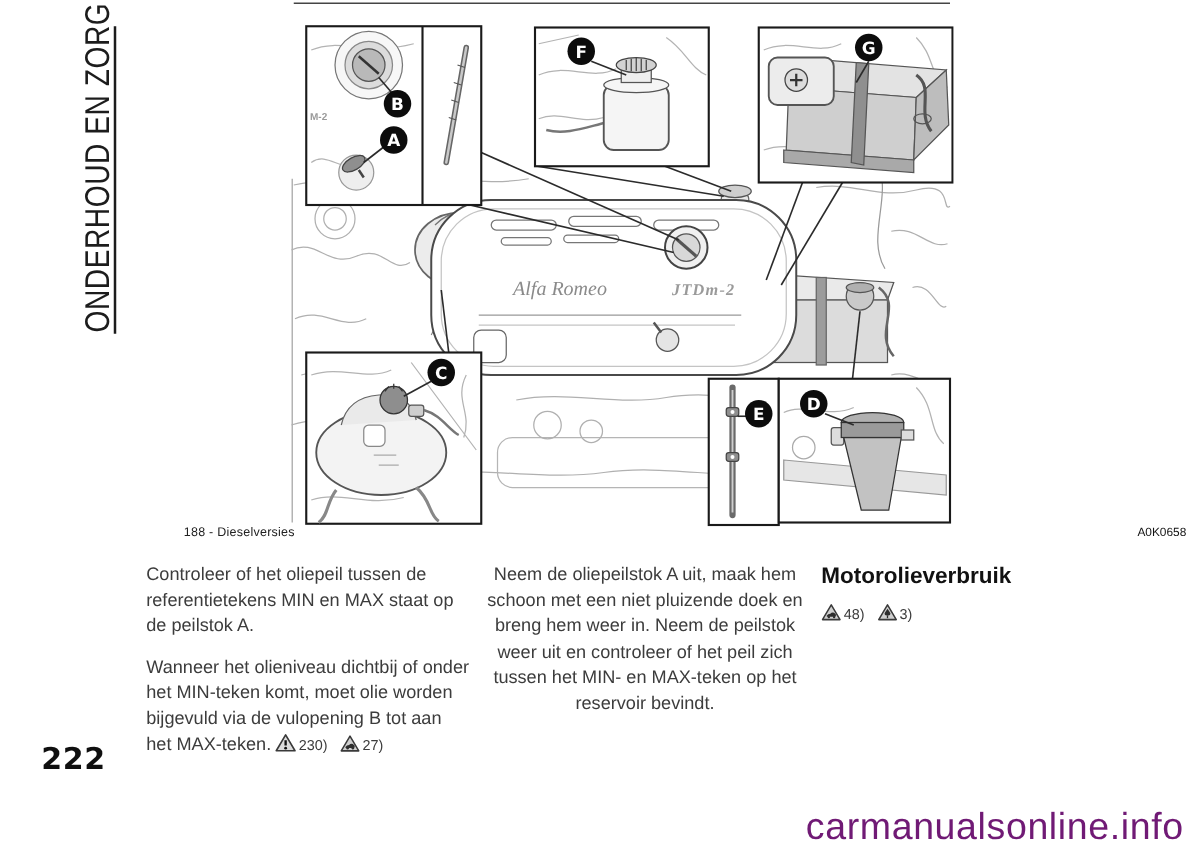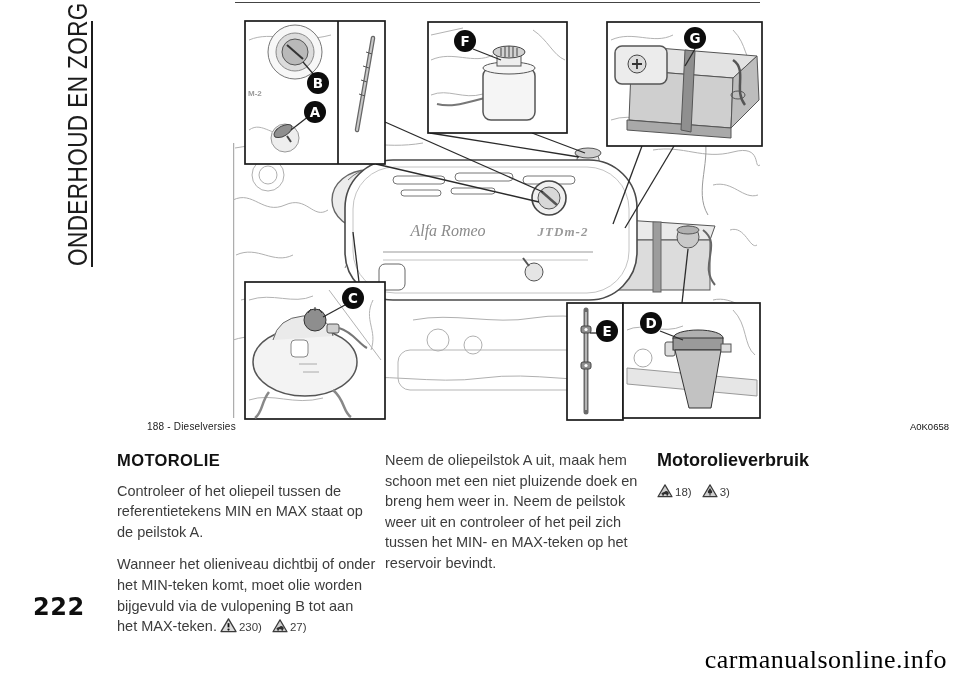--- a/index.html
+++ b/index.html
@@ -21,33 +21,33 @@
   .logo-badge{font:italic bold 13px "Liberation Serif",serif;fill:#9a9a9a;letter-spacing:1px;}
   .tiny-logo{font:bold 8px "Liberation Sans",sans-serif;fill:#9a9a9a;}
 
   .caption-row{position:absolute;left:108px;top:421px;width:800px;height:14px;font-size:10px;color:#222;margin-left:39px;}
   .caption-left{position:absolute;left:0;top:0;letter-spacing:0.2px;}
   .caption-right{position:absolute;right:-2px;top:0;font-weight:normal;font-size:9.5px;color:#111;}
 
   
   .col{position:absolute;top:450px;font-size:14.5px;line-height:20.6px;}
   .col1{left:117px;width:262px;}
-  .col2{left:385px;width:262px;}
+  .col2{left:385px;width:262px;text-align:center;}
   .col3{left:657px;width:266px;}
   .col h2{margin:0 0 10px 0;color:#111;}
   .h-caps{font-size:16.5px;letter-spacing:0.4px;}
   .h-mixed{font-size:18px;}
   .col p{margin:0 0 12px 0;white-space:pre-line;}
   .refnum{font-size:11.5px;color:#3c3c3c;margin:0 7px 0 2px;}
   .reficon{display:inline-block;vertical-align:-2px;margin-left:3px;}
   .refline{margin:2px 0 9px 0;}
 
   .page-number{position:absolute;left:33px;top:593px;font:bold 24px "DejaVu Sans",sans-serif;color:#0f0f0f;letter-spacing:0.5px;}
-  .watermark{position:absolute;right:13px;top:645px;font-size:26px;color:#000000;
-             font-family:Liberation Serif, serif;letter-spacing:0.5px;}
+  .watermark{position:absolute;right:13px;top:645px;font-size:30px;color:#701a75;
+             font-family:Liberation Sans, sans-serif;letter-spacing:0.5px;}
 </style>
 </head>
 <body>
 
 <div class="page">
 
   <div class="side-title">ONDERHOUD EN ZORG</div>
   <div class="side-rule"></div>
 
   <div class="figure">
@@ -243,21 +243,20 @@
       </g>
     </svg>
   </div>
 
   <div class="caption-row">
     <span class="caption-left">188 - Dieselversies</span>
     <span class="caption-right">A0K0658</span>
   </div>
 
   <div class="col col1">
-    <h2 class="h-caps">MOTOROLIE</h2>
     <p>Controleer of het oliepeil tussen de
 referentietekens MIN en MAX staat op
 de peilstok A.</p>
     <p><span>Wanneer het olieniveau dichtbij of onder
 het MIN-teken komt, moet olie worden
 bijgevuld via de vulopening B tot aan
 het MAX-teken.</span><span class="reficon"><svg width="17" height="15" viewBox="0 0 18 16">
             <path d="M9 1 L17 14.5 H1 Z" fill="#dcdcdc" stroke="#3a3a3a" stroke-width="1.4" stroke-linejoin="round"></path>
             <line x1="9" y1="5.5" x2="9" y2="10" stroke="#111" stroke-width="2"></line>
             <circle cx="9" cy="12.3" r="1.2" fill="#111"></circle>
@@ -278,21 +277,21 @@
 reservoir bevindt.</p>
   </div>
 
   <div class="col col3">
     <h2 class="h-mixed">Motorolieverbruik</h2>
     <div class="refline"><span class="reficon" style="margin-left:0"><svg width="16" height="14" viewBox="0 0 18 16">
             <path d="M9 1 L17 14.5 H1 Z" fill="#cfcfcf" stroke="#3a3a3a" stroke-width="1.4" stroke-linejoin="round"></path>
             <path d="M4.8,11 Q6,9.2 8.2,9.2 L9.2,8.3 Q10.4,7.6 11.6,8.3 L12.9,9.4 Q13.6,10 13.2,11.2 L12.8,11.8 H5 Z" fill="#2e2e2e"></path>
             <circle cx="6.8" cy="12.2" r="1.1" fill="#2e2e2e"></circle>
             <circle cx="11.6" cy="12.2" r="1.1" fill="#2e2e2e"></circle>
-          </svg></span><span class="refnum">18)</span><span class="reficon"><svg width="16" height="14" viewBox="0 0 18 16">
+          </svg></span><span class="refnum">48)</span><span class="reficon"><svg width="16" height="14" viewBox="0 0 18 16">
             <path d="M9 1 L17 14.5 H1 Z" fill="#cfcfcf" stroke="#3a3a3a" stroke-width="1.4" stroke-linejoin="round"></path>
             <path d="M9,4.5 L11.6,8.5 Q12,11 9,10.8 Q6,11 6.4,8.5 Z" fill="#2e2e2e"></path>
             <rect x="8.4" y="10.6" width="1.2" height="2.6" fill="#2e2e2e"></rect>
           </svg></span><span class="refnum">3)</span></div>
   </div>
 
   <div class="page-number">222</div>
   <div class="watermark">carmanualsonline.info</div>
 
 </div>

